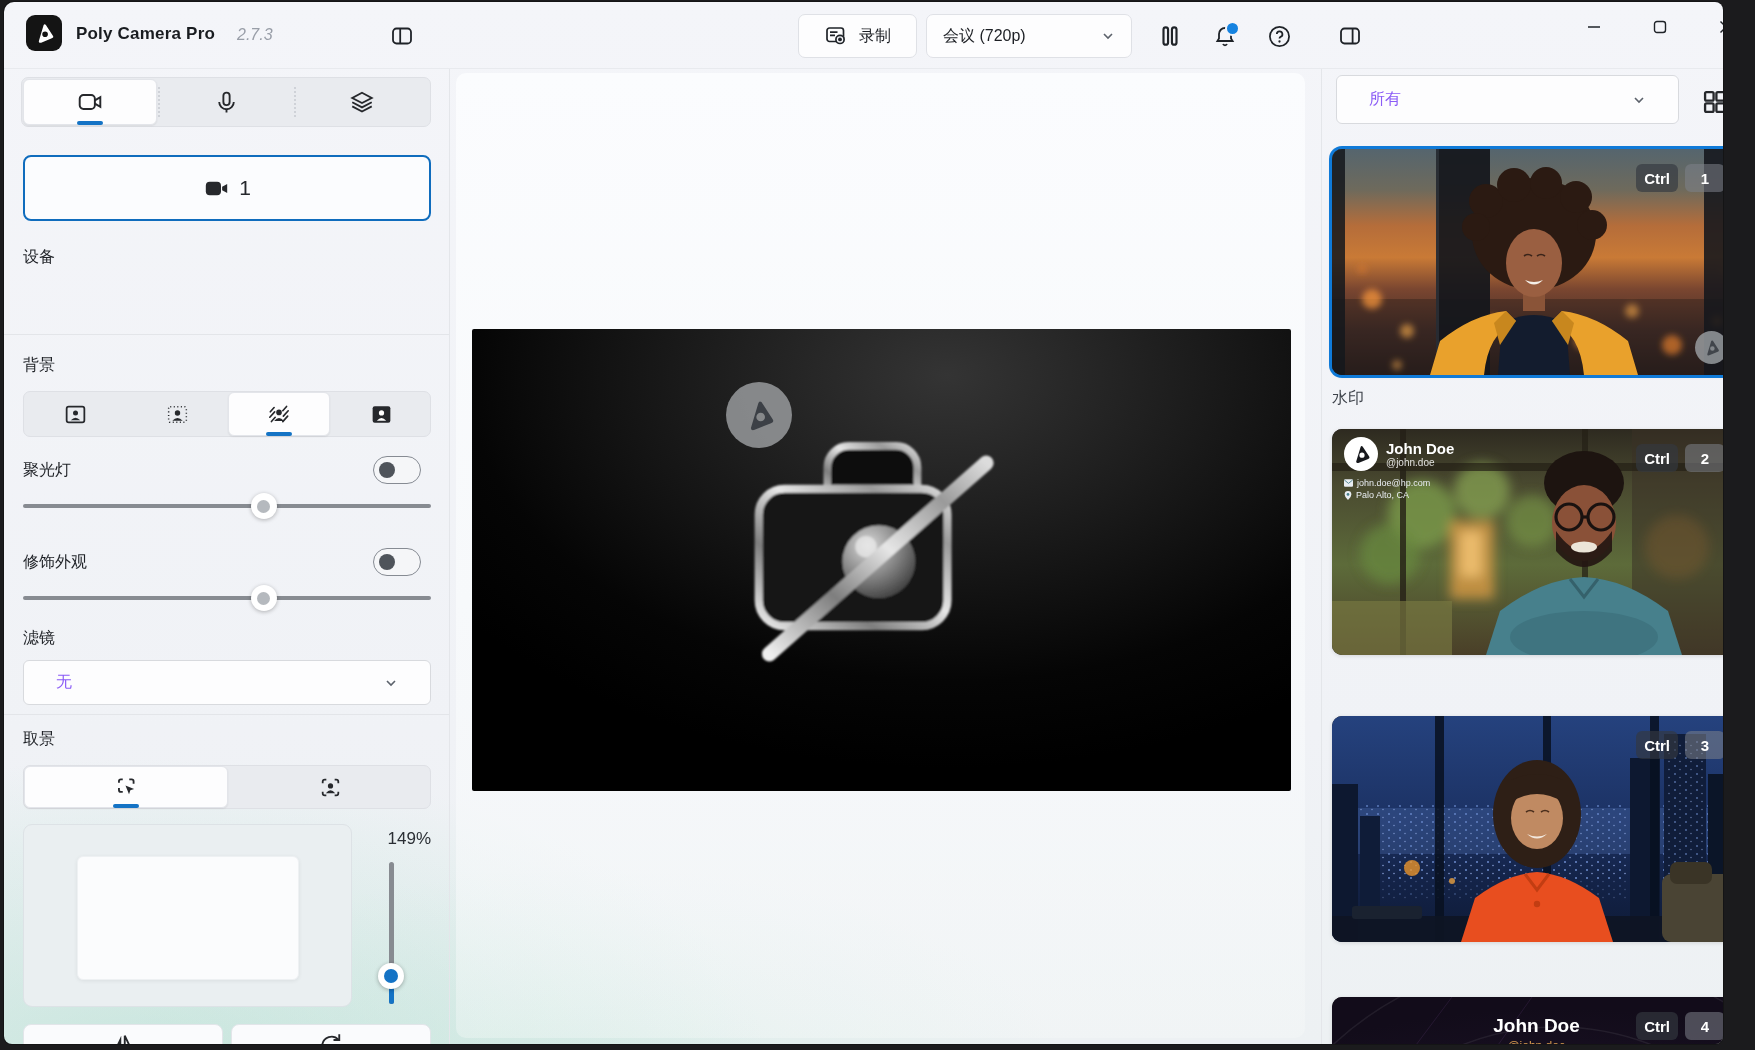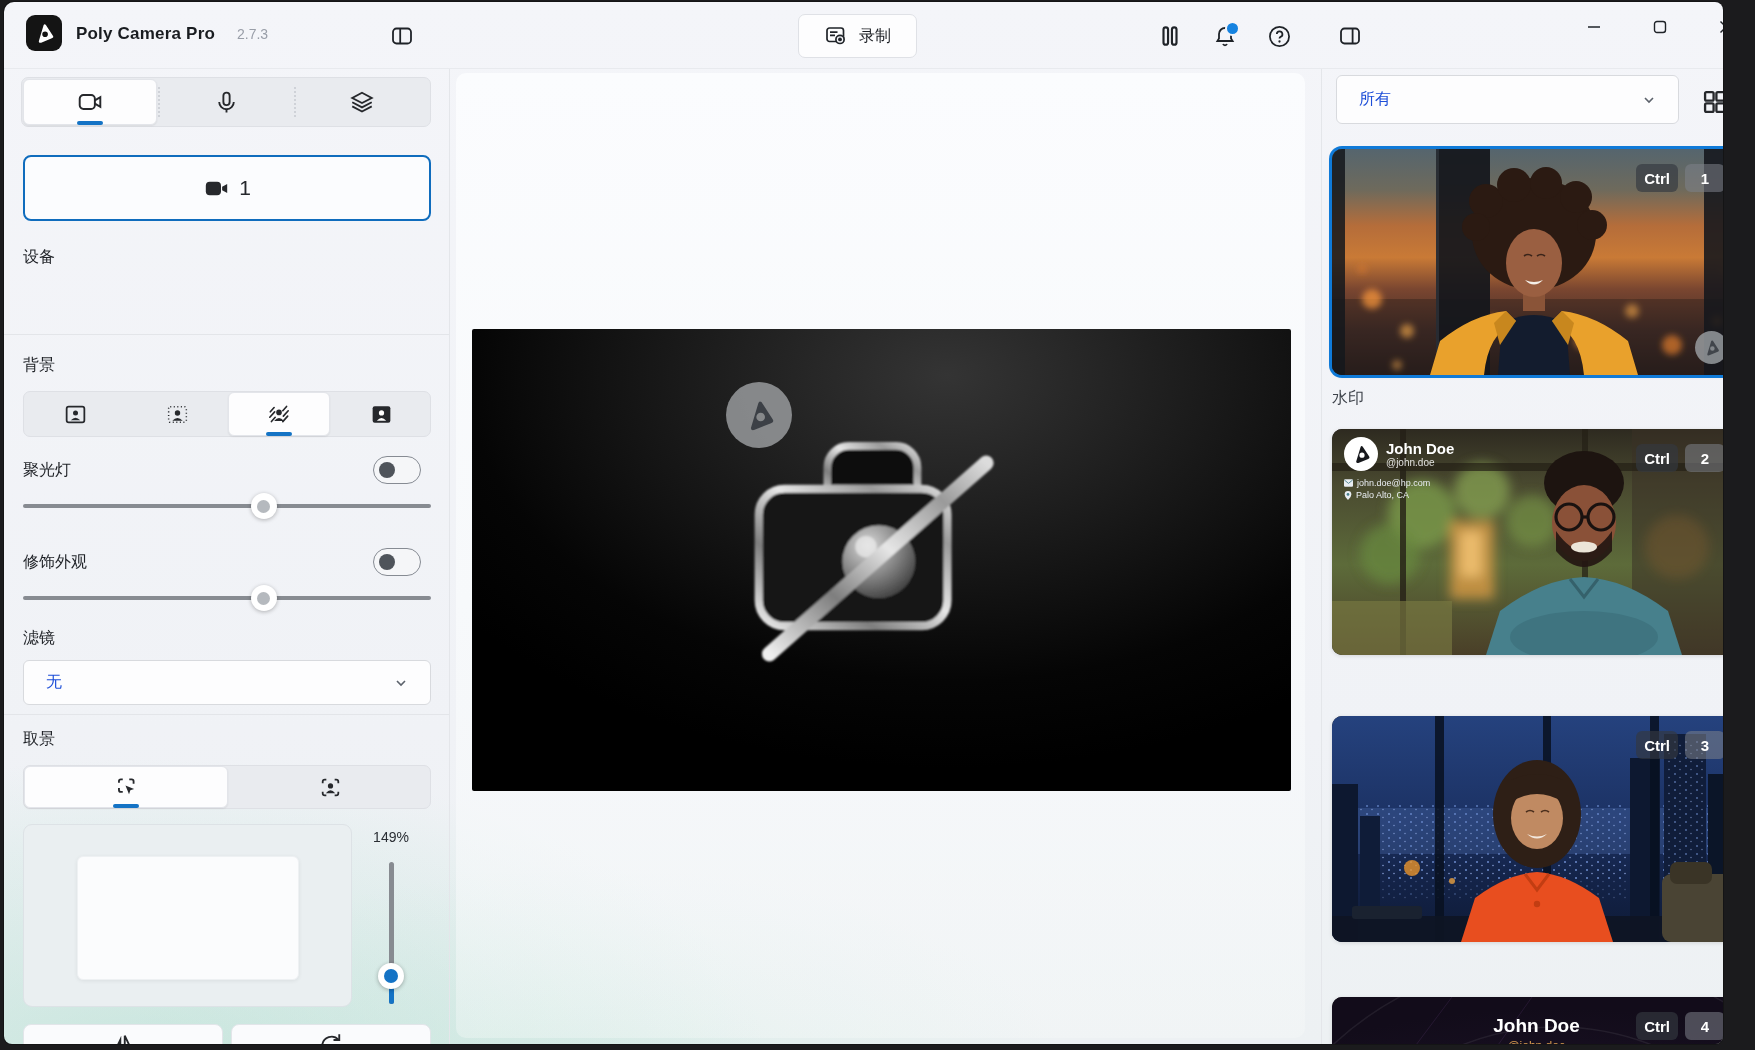--- a/index.html
+++ b/index.html
@@ -14,52 +14,52 @@
     box-shadow:0 0 0 1px rgba(0,0,0,.25);}
   .titlebar-line{position:absolute;left:0;top:66px;width:100%;height:1px;background:#e8eaee;}
   .vdiv-left{position:absolute;left:445px;top:67px;width:1px;height:975px;background:#e4e6ea;}
   .vdiv-right{position:absolute;left:1317px;top:67px;width:1px;height:975px;background:#e4e6ea;}
   .center-panel{position:absolute;left:452px;top:71px;width:849px;height:965px;border-radius:10px;
     background:linear-gradient(180deg,#fbfcfe 0%,#f7f9fb 55%,rgba(247,250,249,.35) 100%);}
   
   .applogo{position:absolute;left:22px;top:13px;width:36px;height:36px;border-radius:9px;background:#141414;
     display:flex;align-items:center;justify-content:center;}
   .apptitle{position:absolute;left:72px;top:22px;font-size:17px;font-weight:700;color:#191c20;letter-spacing:.2px;}
-  .appver{position:absolute;left:233px;top:24px;font-size:14px;color:#999ea8;}
+  .appver{position:absolute;left:233px;top:24px;font-size:16px;color:#999ea8;font-style:italic;}
   .iconbtn{position:absolute;background:transparent;border:none;padding:0;display:flex;align-items:center;justify-content:center;cursor:pointer;}
   .toolbtn{position:absolute;top:12px;height:44px;background:#fdfdfe;border:1px solid #dfe1e6;border-radius:7px;
     display:flex;align-items:center;justify-content:center;gap:11px;font-size:16px;color:#1c1f24;cursor:pointer;box-sizing:border-box;}
   .wctl{position:absolute;top:0;width:46px;height:50px;display:flex;align-items:center;justify-content:center;background:transparent;border:none;cursor:pointer;}
   .belldot{position:absolute;right:-3px;top:-3px;width:11px;height:11px;border-radius:50%;background:#1683e0;border:2px solid #f4f5f9;}
   
   .seg{position:absolute;background:#e9ebef;border:1px solid #dee0e5;border-radius:7px;box-sizing:border-box;}
   .segcell{position:absolute;top:0;height:100%;display:flex;align-items:center;justify-content:center;cursor:pointer;}
   .segactive{background:#fdfdfe;border:1px solid #e3e5ea;border-radius:6px;box-shadow:0 1px 2px rgba(0,0,0,.07);box-sizing:border-box;}
   .pill{position:absolute;left:50%;transform:translateX(-50%);bottom:-1px;width:26px;height:4px;border-radius:2px;background:#1473c5;}
   .segdot{position:absolute;top:9px;bottom:9px;width:0;border-left:2px dotted #cfd2d8;}
   .label16{position:absolute;font-size:16px;color:#1e2126;}
   .preset{position:absolute;left:19px;top:153px;width:408px;height:66px;background:#fbfcfe;border:2px solid #0f6cbd;
     border-radius:8px;box-sizing:border-box;display:flex;align-items:center;justify-content:center;gap:9px;cursor:pointer;}
   .preset .num{font-size:21px;color:#24272c;}
   .dropdown{position:absolute;background:#fdfdfe;border:1px solid #d8dade;border-radius:6px;box-sizing:border-box;
-    display:flex;align-items:center;font-size:16px;color:#1d4ed8;padding:0 22px;cursor:pointer;text-align:right;}
+    display:flex;align-items:center;font-size:16px;color:#8b5cf6;padding:0 32px;cursor:pointer;text-align:right;}
   .dropdown .chev{margin-left:auto;}
   .hr{position:absolute;left:0;width:445px;height:1px;background:#e3e5e9;}
   .toggle{position:absolute;width:48px;height:28px;border:1px solid #868b93;border-radius:14px;background:#f5f6f8;box-sizing:border-box;cursor:pointer;}
   .toggle .knob{position:absolute;left:5px;top:5px;width:16px;height:16px;border-radius:50%;background:#4f545b;}
   .hslider{position:absolute;height:26px;cursor:pointer;}
   .hslider .track{position:absolute;left:0;right:0;top:11px;height:4px;border-radius:2px;background:#878b91;}
   .hslider .thumb{position:absolute;top:0;width:26px;height:26px;margin-left:-13px;border-radius:50%;background:#fff;
     box-shadow:0 1px 4px rgba(0,0,0,.28);display:flex;align-items:center;justify-content:center;}
   .hslider .thumb::after{content:"";width:13px;height:13px;border-radius:50%;background:#b5b9be;}
   .prevcard{position:absolute;left:19px;top:822px;width:329px;height:183px;background:#eaeff1;border:1px solid #dde2e6;
     border-radius:9px;box-sizing:border-box;}
   .previnner{position:absolute;left:53px;top:31px;width:220px;height:122px;background:#fbfcfd;border:1px solid #eef1f3;
     border-radius:6px;box-shadow:0 1px 4px rgba(0,0,0,.07);cursor:move;}
-  .zoomlabel{position:absolute;left:347px;top:827px;width:80px;text-align:center;font-size:14px;color:#2a2e34;}
+  .zoomlabel{position:absolute;left:347px;top:827px;width:80px;text-align:right;font-size:17px;color:#2a2e34;}
   .vslider{position:absolute;left:374px;top:860px;width:26px;height:142px;cursor:pointer;}
   .vslider .track{position:absolute;left:10.5px;top:0;width:5px;height:100%;border-radius:3px;background:#878b91;}
   .vslider .fill{position:absolute;left:10.5px;bottom:0;width:5px;border-radius:3px;background:#1473c5;}
   .vslider .thumb{position:absolute;left:0;width:26px;height:26px;margin-top:-13px;border-radius:50%;background:#fff;
     box-shadow:0 1px 4px rgba(0,0,0,.3);display:flex;align-items:center;justify-content:center;}
   .vslider .thumb::after{content:"";width:14px;height:14px;border-radius:50%;background:#1473c5;}
   .bottombtn{position:absolute;top:1022px;height:44px;background:#fafbfd;border:1px solid #e2e5e9;border-radius:8px;
     box-sizing:border-box;display:flex;align-items:flex-start;justify-content:center;padding-top:5px;cursor:pointer;}
   
   .video{position:absolute;left:468px;top:327px;width:819px;height:462px;border-radius:2px;overflow:hidden;
@@ -126,20 +126,26 @@
     <svg width="24" height="24" viewBox="0 0 24 24" fill="none" stroke="#1f2328" stroke-width="1.7">
       <rect x="3" y="4" width="16.5" height="13.5" rx="2.5"></rect>
         <line x1="6" y1="8.2" x2="13.5" y2="8.2"></line>
         <line x1="6" y1="11.4" x2="11" y2="11.4"></line>
       <circle cx="16" cy="15.4" r="4.1" fill="#f4f5f9"></circle>
         <circle cx="16" cy="15.4" r="1.9" fill="#1f2328" stroke="none"></circle>
       </svg>
     <span>录制</span>
   </button>
 
+  <div class="toolbtn" style="left:922px;width:206px;justify-content:flex-start;padding:0 16px">
+    <span>会议 (720p)</span>
+    <svg class="chev" style="margin-left:auto" width="14" height="14" viewBox="0 0 14 14" fill="none" stroke="#5c626b" stroke-width="1.6">
+        <path d="M3 5 L7 9 L11 5"></path>
+      </svg>
+  </div>
 
   <button class="iconbtn" style="left:1148px;top:16px;width:36px;height:36px">
     <svg width="26" height="26" viewBox="0 0 24 24" fill="none" stroke="#1f2328" stroke-width="2">
       <rect x="6" y="4" width="4.2" height="16" rx="2.1"></rect>
         <rect x="13.8" y="4" width="4.2" height="16" rx="2.1"></rect>
       </svg>
   </button>
   <button class="iconbtn" style="left:1203px;top:16px;width:36px;height:36px">
     <span style="position:relative;width:24px;height:24px;display:block">
       <svg width="24" height="24" viewBox="0 0 24 24" fill="none" stroke="#1f2328" stroke-width="1.8">

